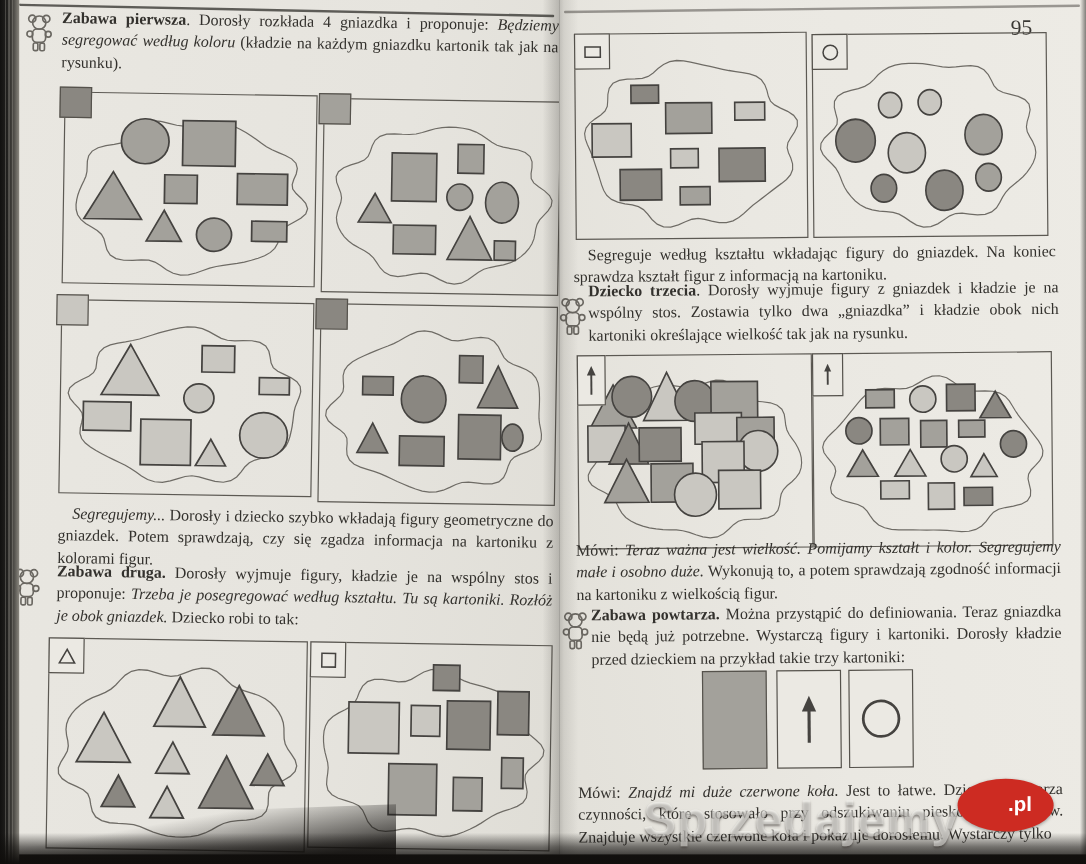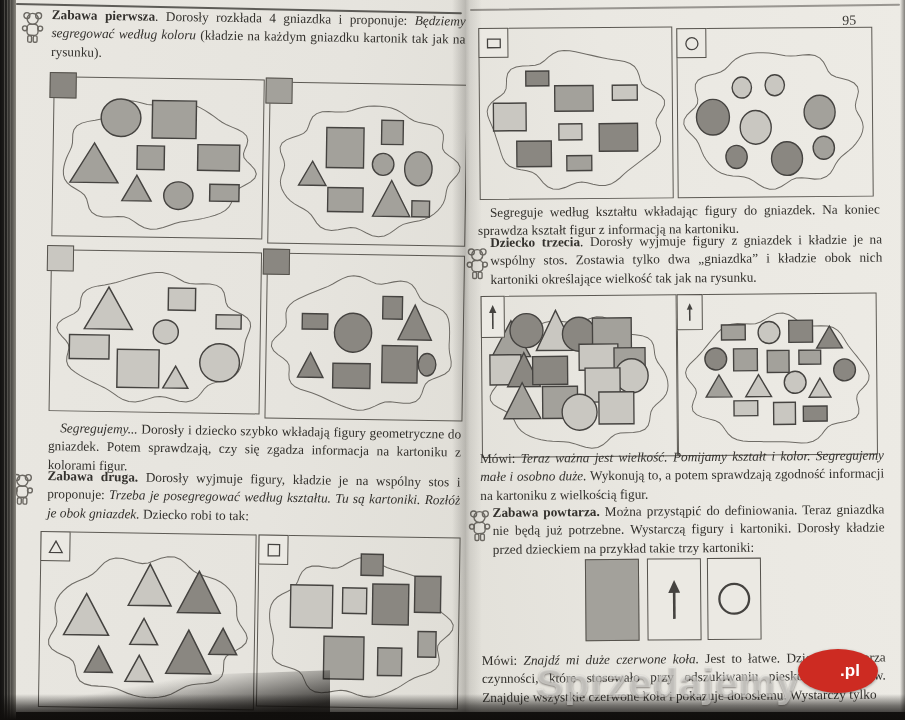--- a/index.html
+++ b/index.html
@@ -8,21 +8,21 @@
   
   .page{position:absolute;top:0;height:712px;}
   #page-left{left:14px;width:452px;background:linear-gradient(100deg,#e9e7e1 0%,#e6e4de 60%,#dfddd6 100%);}
   #page-right{left:466px;width:439px;background:linear-gradient(260deg,#edebe5 0%,#eae8e2 55%,#e2e0d9 100%);}
   .tilt-l{position:absolute;left:0;top:0;width:452px;height:712px;transform:rotate(0.9deg);transform-origin:30px 0;}
   .tilt-r{position:absolute;left:0;top:0;width:439px;height:712px;transform:rotate(-0.5deg);transform-origin:20px 0;}
   
   .para{position:absolute;font-size:13.3px;line-height:1.38;text-align:justify;}
   .seg-bold{font-weight:bold;}
   .seg-italic{font-style:italic;}
-  .pgnum{position:absolute;font-size:14px;color:#3a3834;text-align:center;}
+  .pgnum{position:absolute;font-size:18px;color:#3a3834;text-align:center;}
   
   .bear{position:absolute;width:26px;height:34px;}
   .bear svg{width:100%;height:100%;stroke:#6b6862;stroke-width:1.3;fill:none;}
   
   .panel{position:absolute;border:1px solid #5c5953;}
   .panel-svg{position:absolute;left:0;top:0;width:100%;height:100%;}
   .blob{fill:none;stroke:#6e6b65;stroke-width:1;}
   
   .card{position:absolute;box-sizing:border-box;background:#ebe9e3;border:1px solid #55524c;
         display:flex;align-items:center;justify-content:center;}

